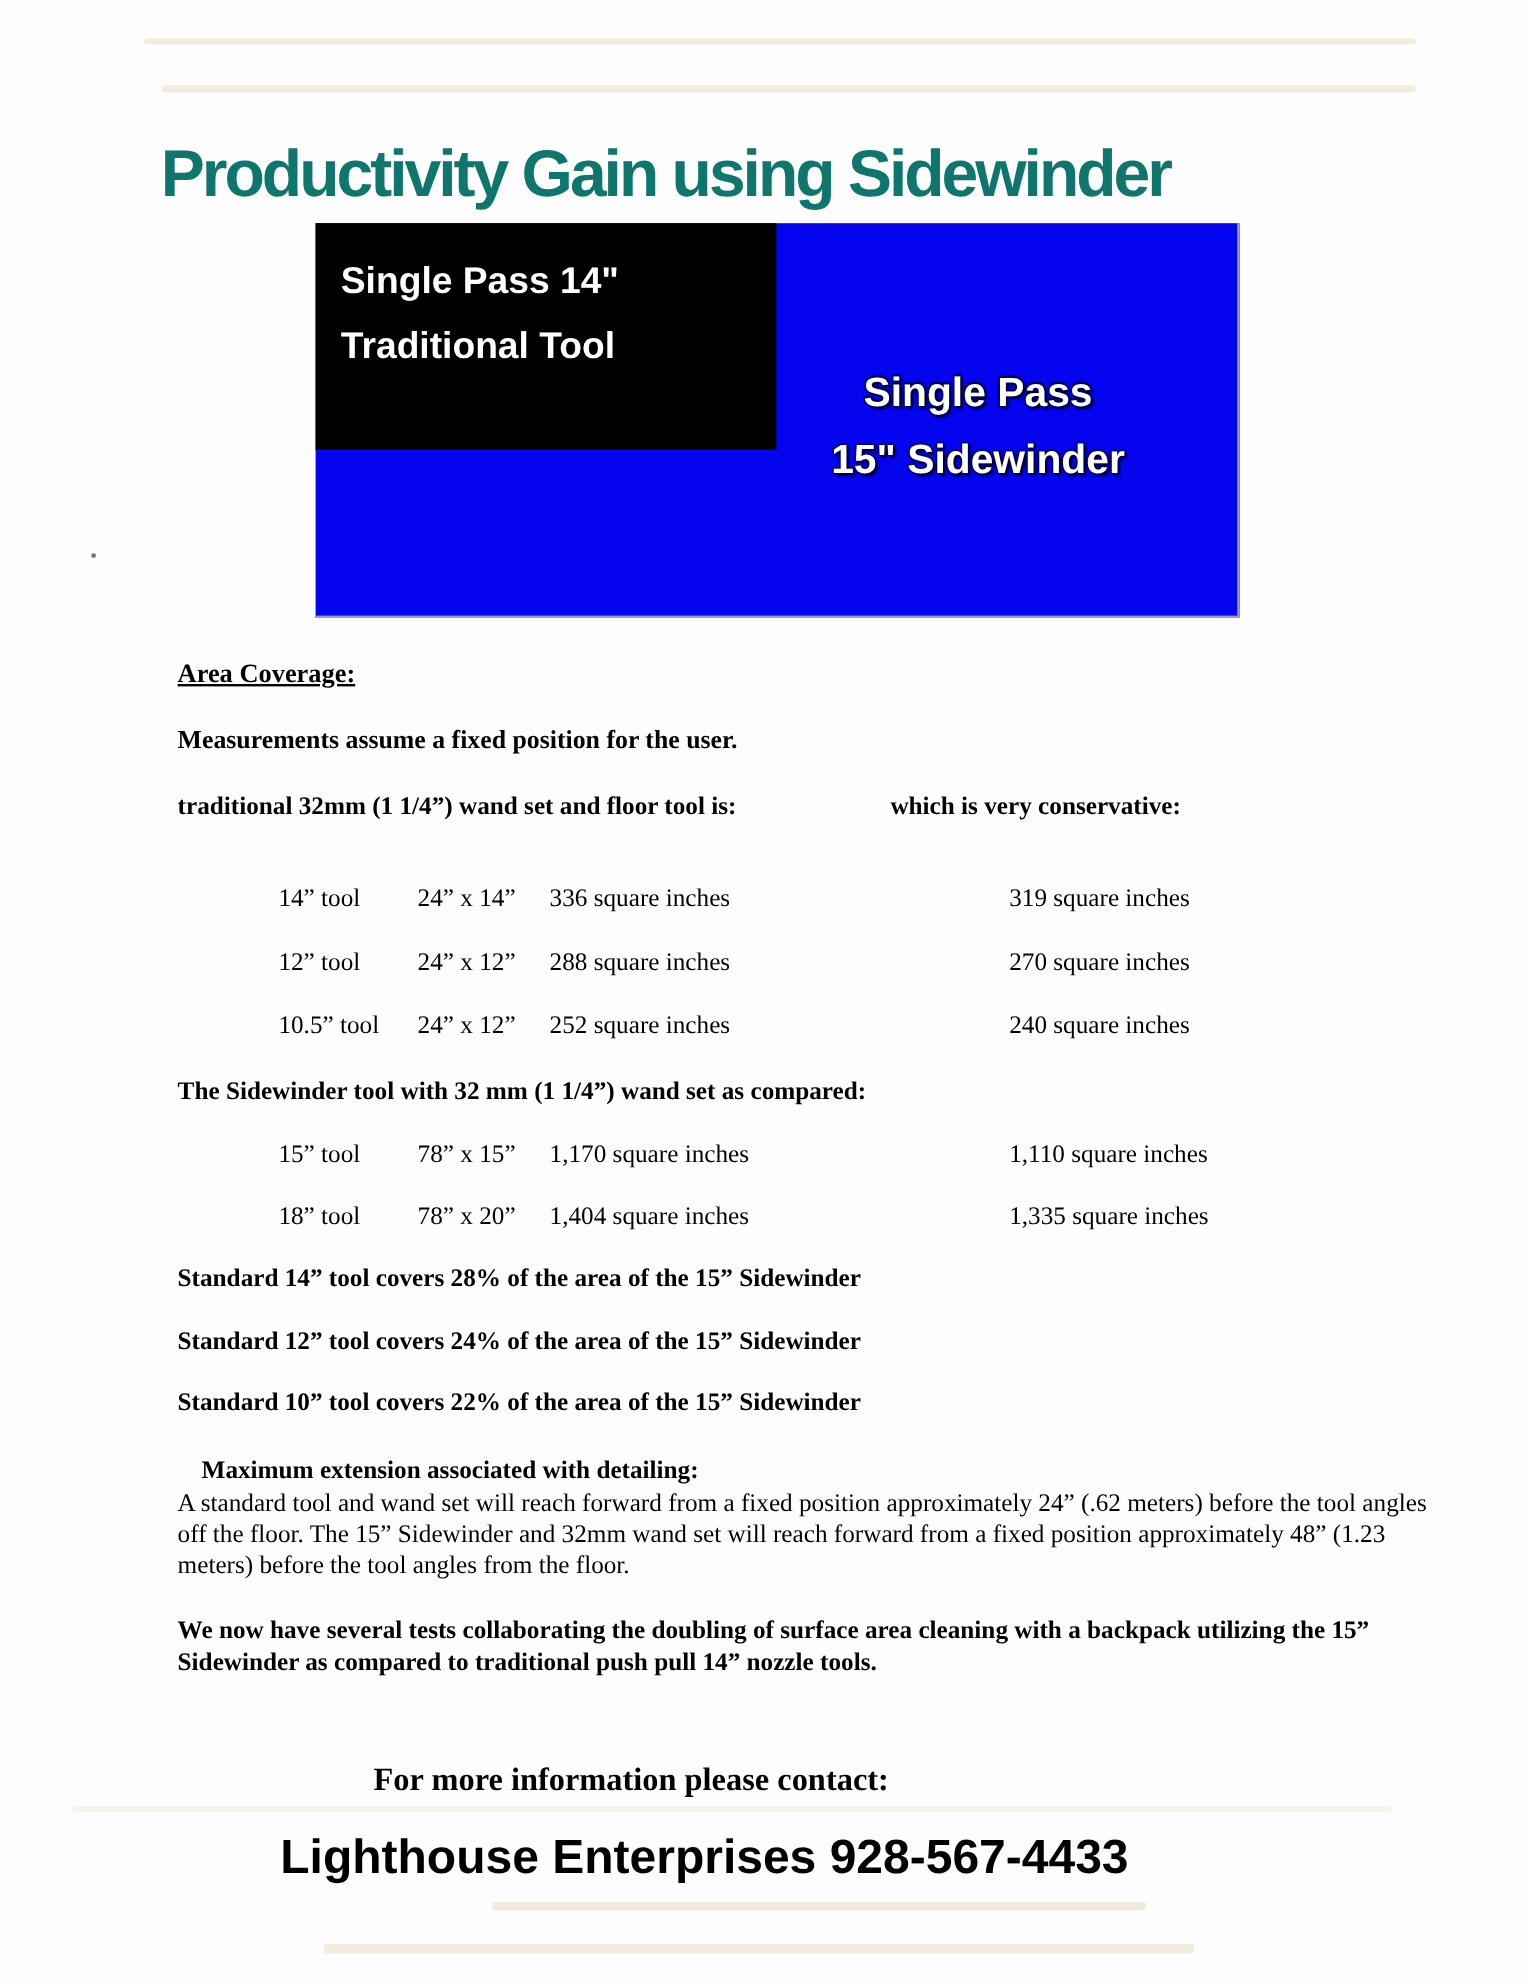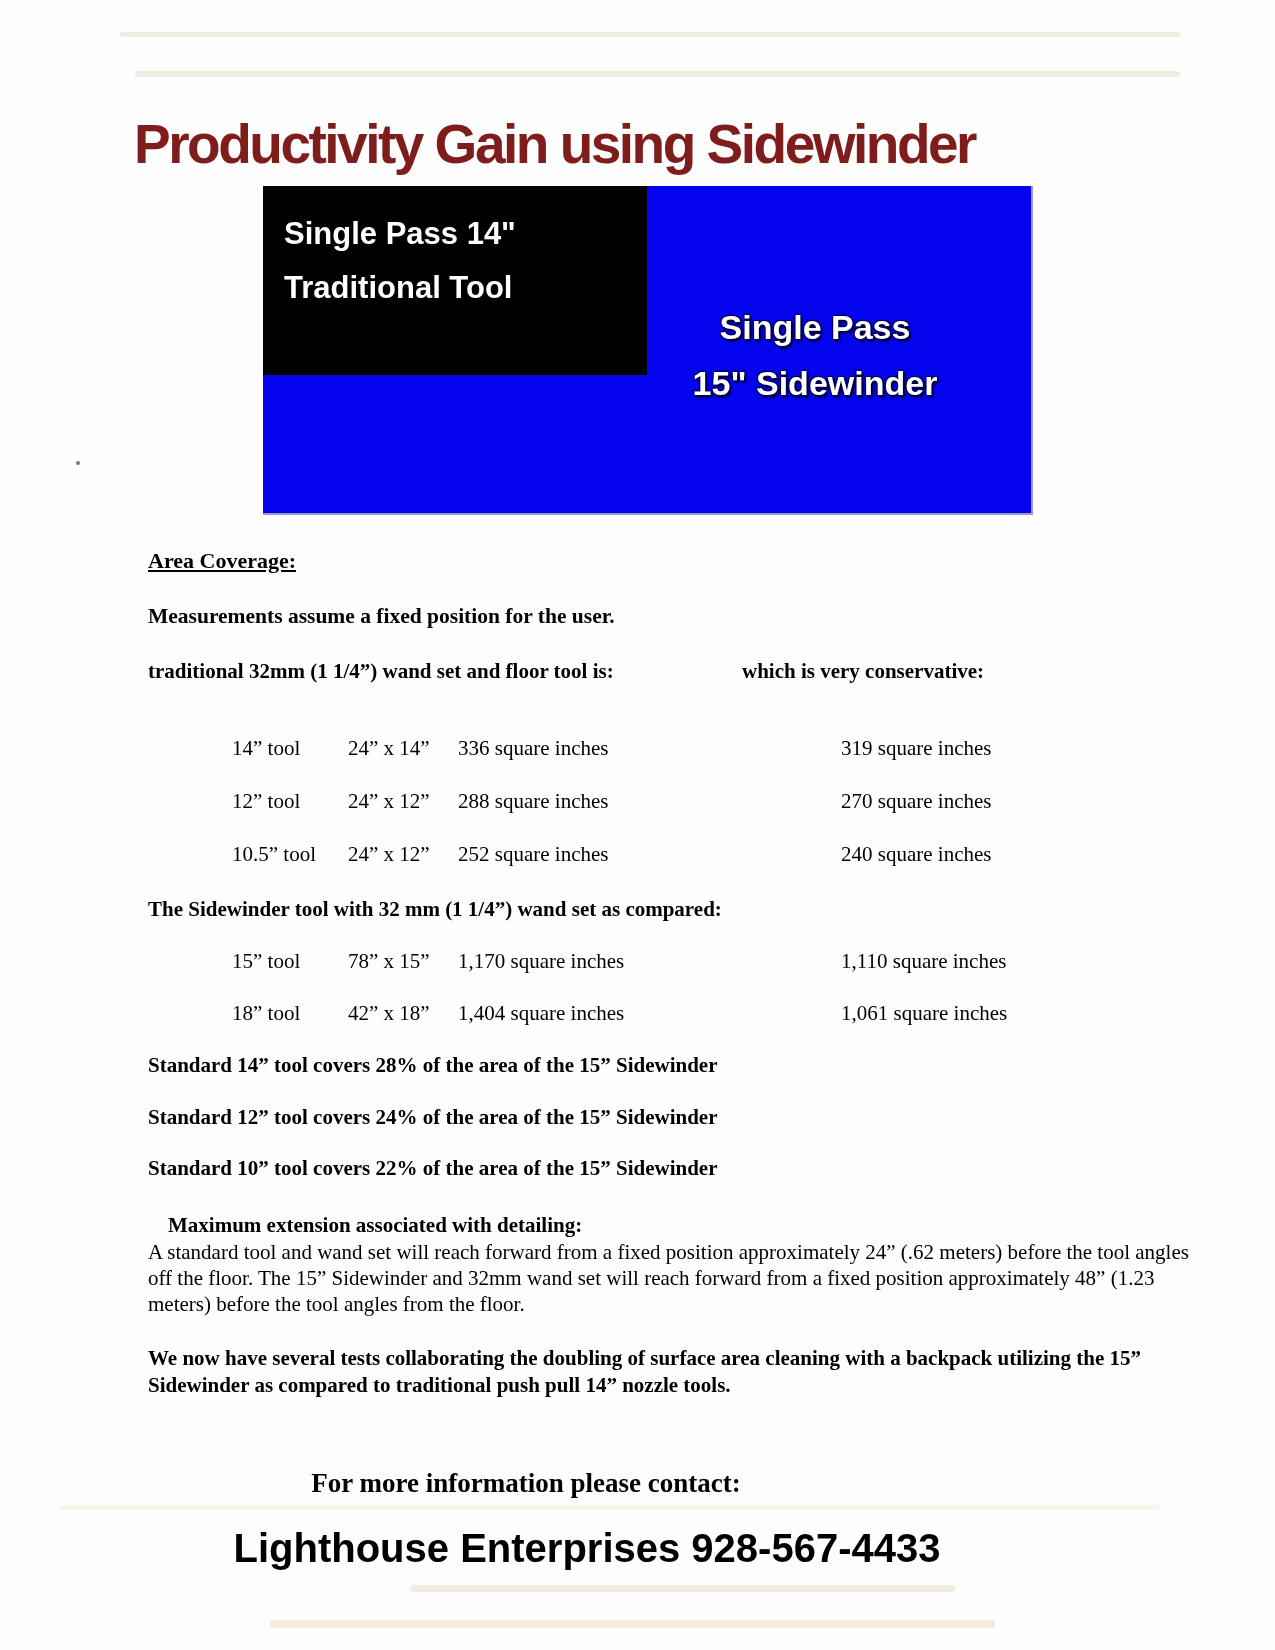--- a/index.html
+++ b/index.html
@@ -6,21 +6,21 @@
   body{
     width:1275px;height:1650px;position:relative;overflow:hidden;
     background:#fdfdfd;color:#000;
     font-family:"Liberation Serif", serif;
   }
   .abs{position:absolute;}
   
   .title{
     left:134px;top:112px;width:1100px;
     font-family:"Liberation Sans", sans-serif;
-    font-weight:bold;font-size:55px;letter-spacing:-2.5px;color:#7f1d1d;
+    font-weight:bold;font-size:55px;letter-spacing:-2.5px;color:#0f766e;
     white-space:nowrap;
   }
   
   .blue-rect{
     left:263px;top:186px;width:770px;height:329px;
     border-right:2px solid #9a9ad0;border-bottom:2px solid #9a9ad0;
     box-sizing:border-box;
   }
   .black-rect{
     left:0;top:0;width:384px;height:189px;
@@ -127,23 +127,23 @@
 <div class="abs serif b" style="left:148px;top:897px;">The Sidewinder tool with 32 mm (1 1/4”) wand set as compared:</div>
 
 <div class="abs serif row" style="top:949px;">
   <span class="c1">15” tool</span>
   <span class="c2">78” x 15”</span>
   <span class="c3">1,170 square inches</span>
   <span class="c4">1,110 square inches</span>
 </div>
 <div class="abs serif row" style="top:1001px;">
   <span class="c1">18” tool</span>
-  <span class="c2">42” x 18”</span>
+  <span class="c2">78” x 20”</span>
   <span class="c3">1,404 square inches</span>
-  <span class="c4">1,061 square inches</span>
+  <span class="c4">1,335 square inches</span>
 </div>
 
 <div class="abs serif note" style="top:1053px;">Standard 14” tool covers 28% of the area of the 15” Sidewinder</div>
 <div class="abs serif note" style="top:1105px;">Standard 12” tool covers 24% of the area of the 15” Sidewinder</div>
 <div class="abs serif note" style="top:1156px;">Standard 10” tool covers 22% of the area of the 15” Sidewinder</div>
 
 <div class="abs serif b" style="left:148px;top:1213px;margin-left:20px;">Maximum extension associated with detailing:</div>
 <div class="abs serif para max-body">A standard tool and wand set will reach forward from a fixed position approximately 24” (.62 meters) before the tool angles off the floor.  The 15” Sidewinder and 32mm wand set will reach forward from a fixed position approximately 48” (1.23 meters) before the tool angles from the floor.</div>
 
 <div class="abs serif para tests">We now have several tests collaborating the doubling of surface area cleaning with a backpack utilizing the 15” Sidewinder as compared to traditional push pull 14” nozzle tools.</div>

